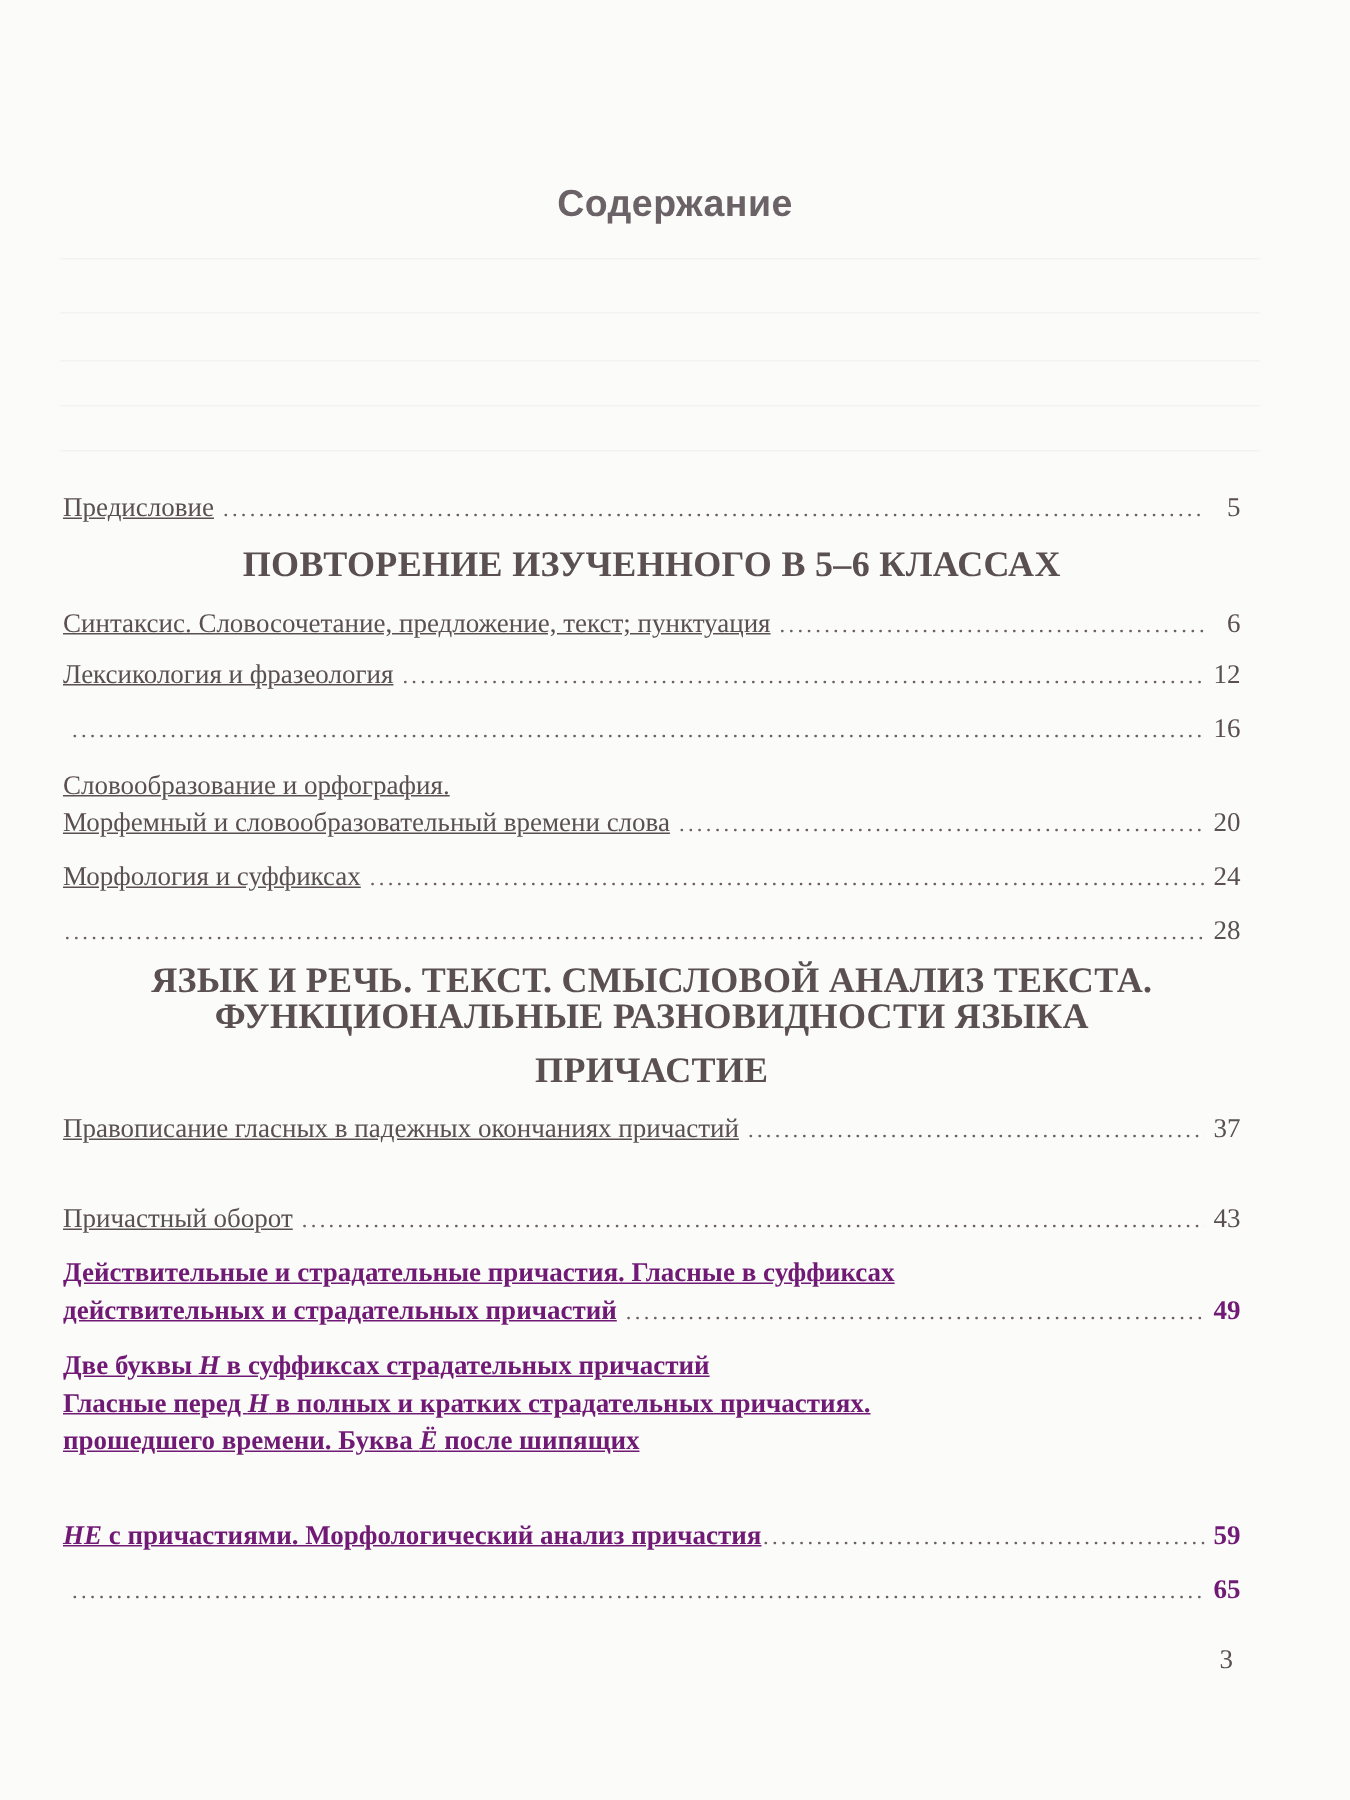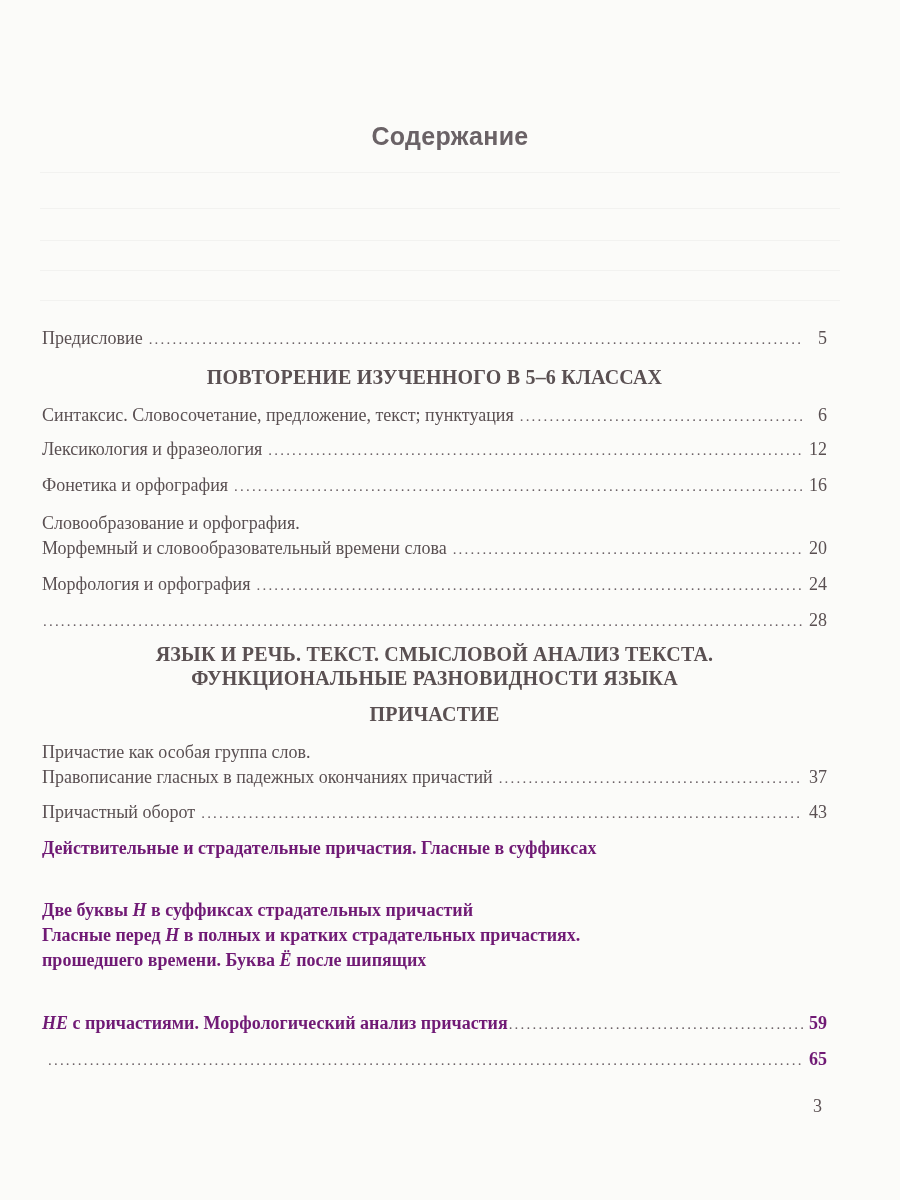--- a/index.html
+++ b/index.html
@@ -51,20 +51,21 @@
       line-height: 25px;
       color: #5a5052;
     }
     .entry .line {
       display: flex;
       align-items: baseline;
       white-space: nowrap;
     }
     .entry .text {
       flex: 0 0 auto;
+      text-decoration: underline;
     }
     .entry .dots {
       flex: 1 1 auto;
       overflow: hidden;
       white-space: nowrap;
       margin: 0 6px 0 6px;
       letter-spacing: 2.2px;
       color: #6a6064;
       font-size: 15px;
     }
@@ -79,21 +80,21 @@
     .entry.bold {
       font-weight: bold;
       color: #701a75;
     }
     .entry.bold .dots { font-weight: normal; }
     .section {
       position: absolute;
       left: 0; right: 0;
       text-align: center;
       font-weight: bold;
-      font-size: 20px;
+      font-size: 24px;
       line-height: 24px;
       color: #5a5052;
       letter-spacing: 0.2px;
     }
     .it { font-style: italic; }
     .folio {
       position: absolute;
       top: 1096px;
       right: 78px;
       font-size: 18px;
@@ -136,79 +137,80 @@
     <div class="entry" style="top:437px">
       <div class="line">
         <span class="text">Лексикология и фразеология</span>
         <span class="dots"></span>
         <span class="page-num">12</span>
       </div>
     </div>
 
     <div class="entry" style="top:473px">
       <div class="line">
-        <span class="text">Фонетика и орфография</span>
         <span class="dots"></span>
         <span class="page-num">16</span>
       </div>
     </div>
 
     <div class="entry" style="top:511px">
       <div class="line">
         <span class="text">Словообразование и орфография.</span>
       </div>
       <div class="line">
         <span class="text">Морфемный и словообразовательный времени слова</span>
         <span class="dots"></span>
         <span class="page-num">20</span>
       </div>
     </div>
 
     <div class="entry" style="top:572px">
       <div class="line">
-        <span class="text">Морфология и орфография</span>
+        <span class="text">Морфология и суффиксах</span>
         <span class="dots"></span>
         <span class="page-num">24</span>
       </div>
     </div>
 
     <div class="entry" style="top:608px">
       <div class="line">
         <span class="dots" style="margin-left:1px"></span>
         <span class="page-num">28</span>
       </div>
     </div>
 
     <div class="section" style="top:642px">ЯЗЫК И РЕЧЬ. ТЕКСТ. СМЫСЛОВОЙ АНАЛИЗ ТЕКСТА.</div>
     <div class="section" style="top:666px">ФУНКЦИОНАЛЬНЫЕ РАЗНОВИДНОСТИ ЯЗЫКА</div>
 
     <div class="section" style="top:702px">ПРИЧАСТИЕ</div>
 
     <div class="entry" style="top:740px">
       <div class="line">
-        <span class="text">Причастие как особая группа слов.</span>
-      </div>
-      <div class="line">
         <span class="text">Правописание гласных в падежных окончаниях причастий</span>
         <span class="dots"></span>
         <span class="page-num">37</span>
       </div>
     </div>
 
     <div class="entry" style="top:800px">
       <div class="line">
         <span class="text">Причастный оборот</span>
         <span class="dots"></span>
         <span class="page-num">43</span>
       </div>
     </div>
 
     <div class="entry bold" style="top:836px">
       <div class="line">
         <span class="text">Действительные и страдательные причастия. Гласные в суффиксах</span>
+      </div>
+      <div class="line">
+        <span class="text">действительных и страдательных причастий</span>
+        <span class="dots"></span>
+        <span class="page-num">49</span>
       </div>
     </div>
 
     <div class="entry bold" style="top:898px">
       <div class="line">
         <span class="text"><span>Две буквы </span><span class="it">Н</span><span> в суффиксах страдательных причастий</span></span>
       </div>
       <div class="line">
         <span class="text"><span>Гласные перед </span><span class="it">Н</span><span> в полных и кратких страдательных причастиях.</span></span>
       </div>

